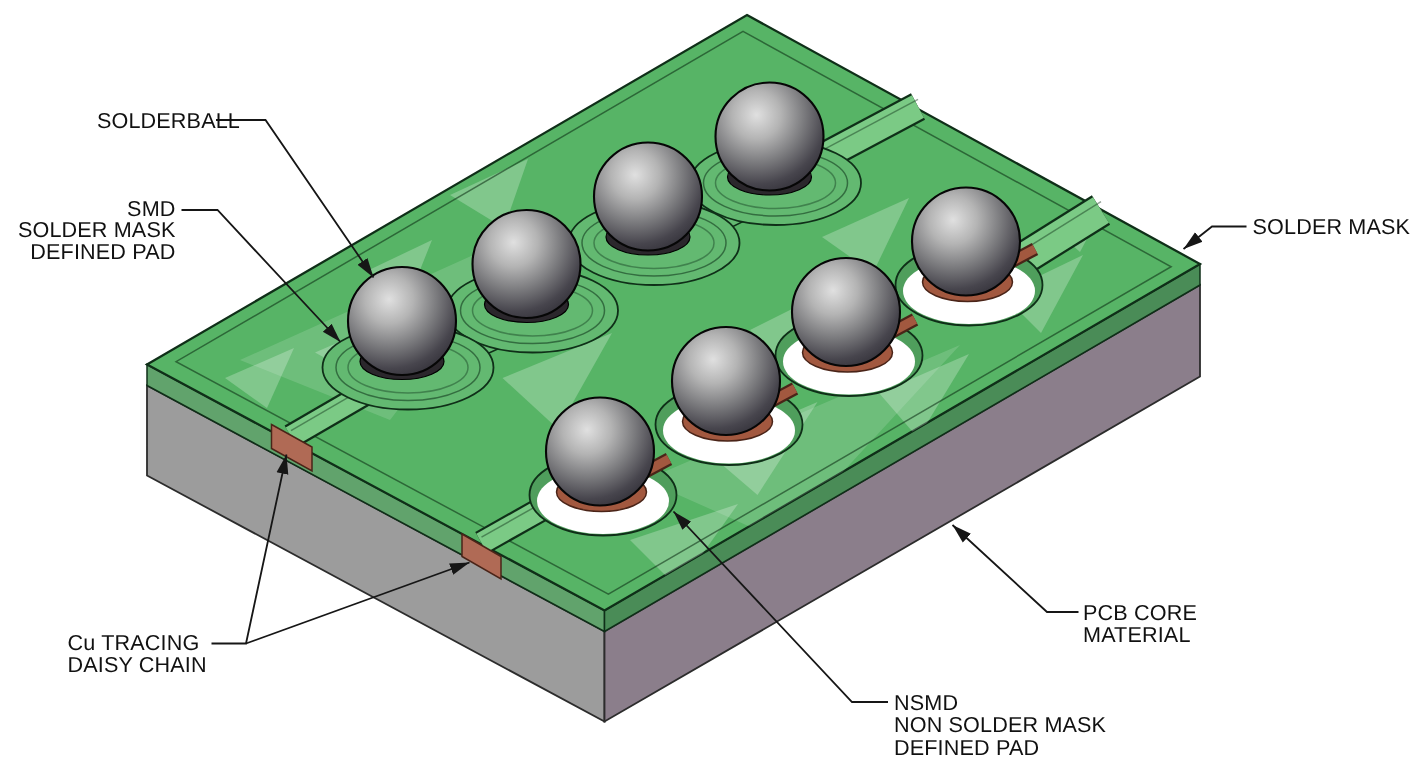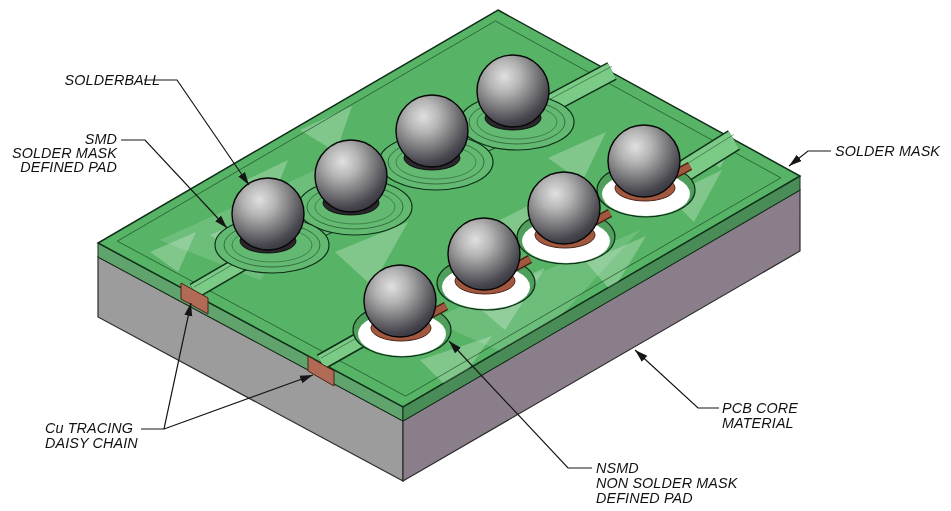--- a/index.html
+++ b/index.html
@@ -1,17 +1,17 @@
 <!DOCTYPE html>
 <html><head>
 <meta charset="utf-8">
 <style>
   html,body{margin:0;padding:0;background:#ffffff;}
   .stage{position:relative;width:951px;height:511px;background:#ffffff;overflow:hidden;
-         font-family:"Liberation Sans",sans-serif;font-style:italic;}
+         font-family:"Liberation Sans",sans-serif;}
   svg{position:absolute;left:0;top:0;}
   .lbl{font-family:"Liberation Sans","DejaVu Sans",sans-serif;font-size:14.4px;fill:#111111;
        letter-spacing:0.1px;}
   .leader{fill:none;stroke:#161616;stroke-width:1.2;}
 </style>
 </head>
 <body>
 
 <div class="stage">
   <svg id="scene" width="951" height="511" viewBox="0 0 951 511">

